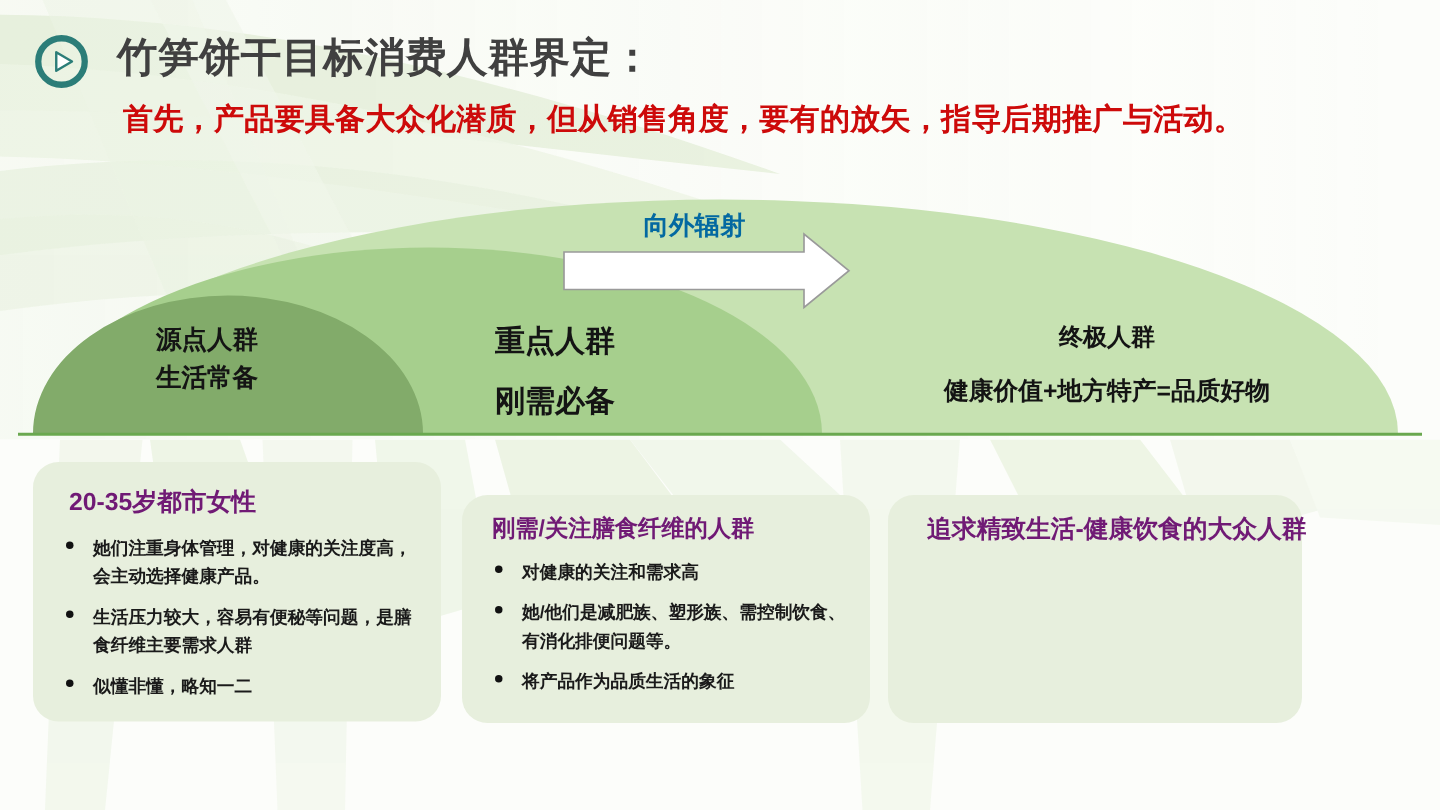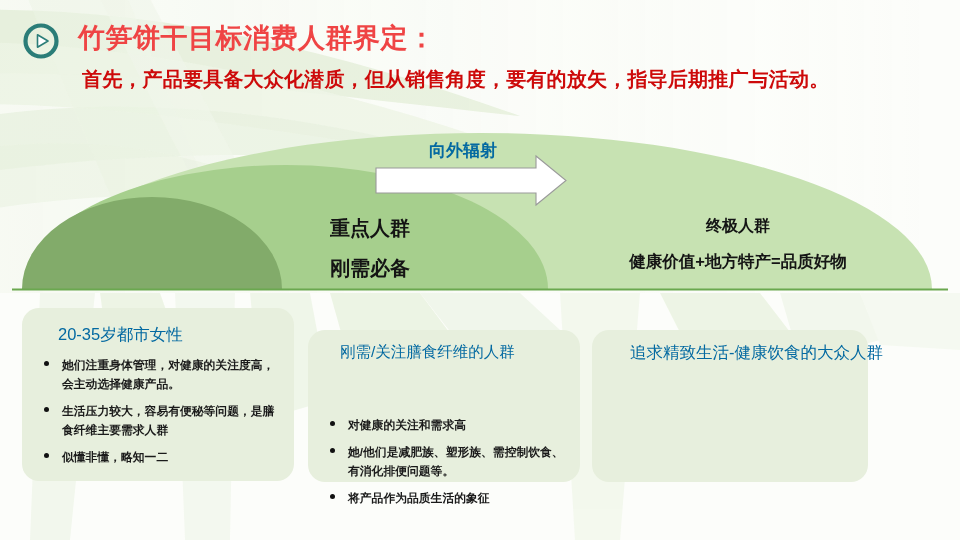--- a/index.html
+++ b/index.html
@@ -16,21 +16,21 @@
   .bg-layer svg{display:block;width:960px;height:540px;}
 
   
   .header{position:absolute;left:0;top:0;width:960px;height:100px;}
   .play-icon{
     position:absolute;left:22px;top:22px;width:38px;height:38px;
   }
   .play-icon svg{display:block;}
   .title{
     position:absolute;left:78px;top:20px;
-    font-size:27px;font-weight:bold;color:#ef4444;
+    font-size:27px;font-weight:bold;color:#404040;
     letter-spacing:.5px;white-space:nowrap;
   }
   .subtitle{
     position:absolute;left:82px;top:66px;
     font-size:20px;font-weight:bold;color:#cd0a0a;
     letter-spacing:.2px;white-space:nowrap;
   }
 
   
   .domes{position:absolute;left:0;top:108px;width:960px;height:185px;}
@@ -54,29 +54,29 @@
   .card{
     position:absolute;
     background:#e7efdd;
     border-radius:17px;
   }
   #card-1{left:22px;top:308px;width:272px;height:173px;}
   #card-2{left:308px;top:330px;width:272px;height:152px;}
   #card-3{left:592px;top:330px;width:276px;height:152px;}
 
   .card-title{
-    position:absolute;font-weight:normal;color:#0369a1;white-space:nowrap;margin-left:12px;
+    position:absolute;font-weight:bold;color:#701a75;white-space:nowrap;
   }
   #card-1 .card-title{left:24px;top:16px;font-size:16.5px;}
   #card-2 .card-title{left:20px;top:12px;font-size:15.5px;}
   #card-3 .card-title{left:26px;top:12px;font-size:16.5px;}
 
   .bullets{position:absolute;left:18px;right:14px;margin:0;padding:0;list-style:none;}
   #card-1 .bullets{top:48px;}
-  #card-2 .bullets{top:42px;margin-top:44px;}
+  #card-2 .bullets{top:42px;}
   #card-3 .bullets{top:44px;left:22px;right:16px;}
 
   .bullets li{
     position:relative;padding-left:22px;margin-bottom:8px;
     font-size:11.8px;line-height:1.62;color:#1a1a1a;font-weight:bold;
   }
   #card-3 .bullets li{font-size:12px;line-height:1.6;}
   .bullets li .dot{
     position:absolute;left:4px;top:5px;width:5px;height:5px;border-radius:50%;
     background:#111;
@@ -151,20 +151,24 @@
       <line x1="12" y1="181.5" x2="948" y2="181.5" stroke="#6aa84f" stroke-width="2"></line>
 
       <g>
         <path d="M376 60 L 536 60 L 536 48 L 566 72.5 L 536 97 L 536 85 L 376 85 Z" fill="#ffffff" stroke="#9a9a9a" stroke-width="1.1" stroke-linejoin="miter"></path>
       </g>
     </svg>
   </div>
 
   <div class="arrow-label">向外辐射</div>
 
+  <div class="dome-label" id="lbl-origin">
+    <span>源点人群</span>
+    <span class="l2">生活常备</span>
+  </div>
 
   <div class="dome-label" id="lbl-core">
     <span>重点人群</span>
     <span class="l2">刚需必备</span>
   </div>
 
   <div class="dome-label" id="lbl-final">
     <span>终极人群</span>
     <span class="l2">健康价值+地方特产=品质好物</span>
   </div>

